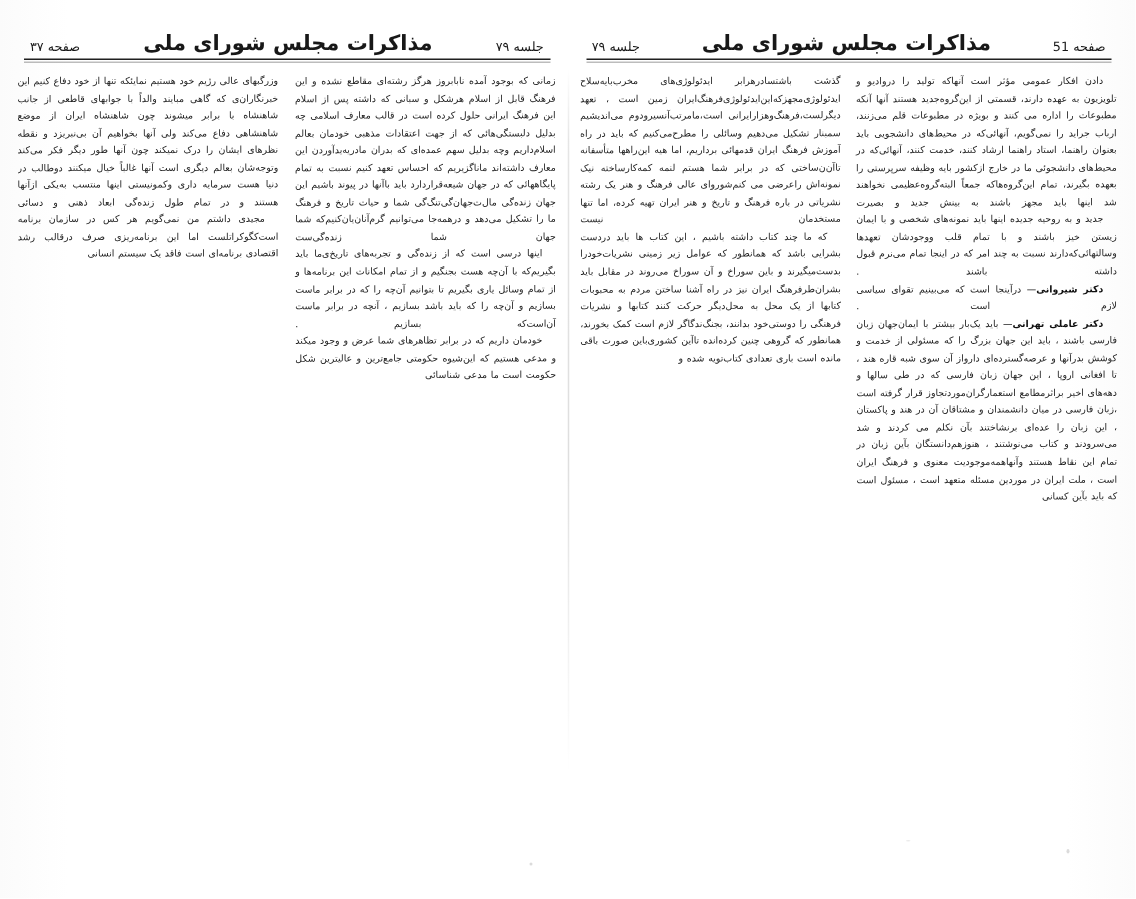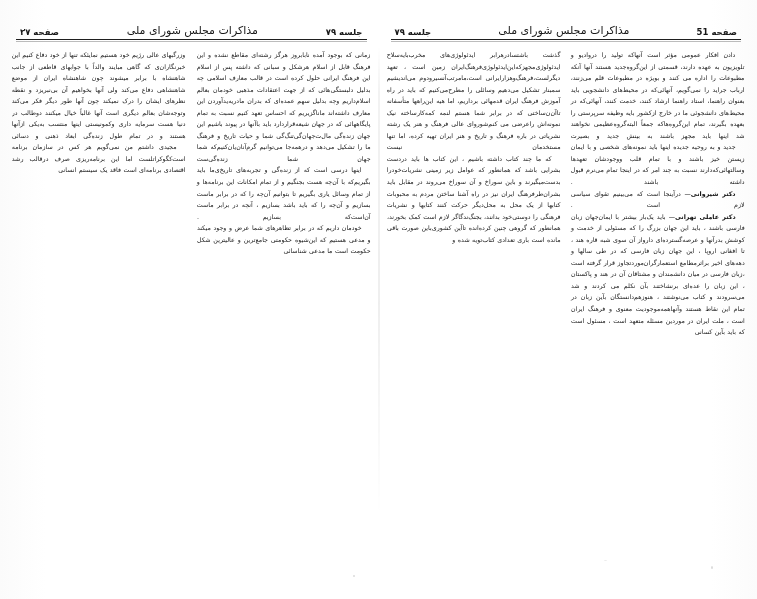--- a/index.html
+++ b/index.html
@@ -48,25 +48,25 @@
     display:flex;
     align-items:flex-end;
     justify-content:space-between;
     height:17px;
     font-size:8.5px;
     color:#1c1c1c;
     letter-spacing:.2px;
     padding:0 8px;
     box-sizing:border-box;
   }
-  .runhead .h-side{white-space:nowrap;font-weight:700;margin-top:13px;}
+  .runhead .h-side{white-space:nowrap;font-weight:400;margin-top:13px;}
   .runhead .h-title{
     white-space:nowrap;
-    font-weight:400;
-    font-size:11px;
+    font-weight:700;
+    font-size:14px;
     letter-spacing:1.1px;
   }
   .rule{
     height:0;
     border-top:1.6px solid #101010;
     margin:2px 4px 0 4px;
     opacity:.92;
   }
   .rule.sub{
     border-top:.7px solid #6b6b6b;

